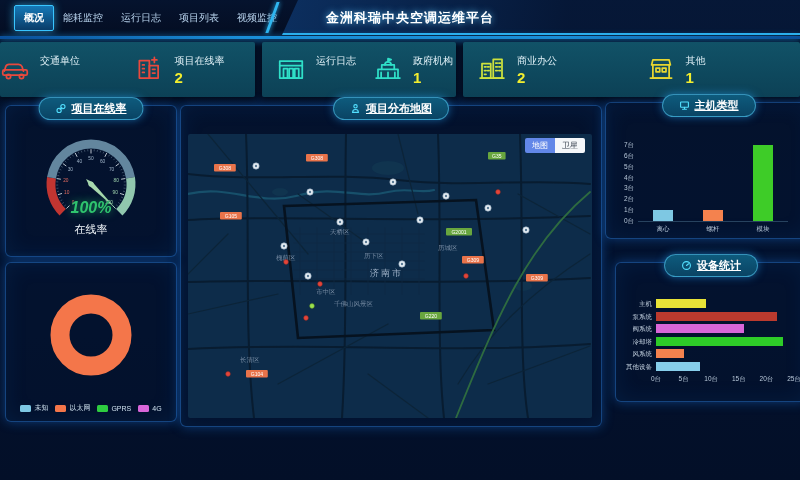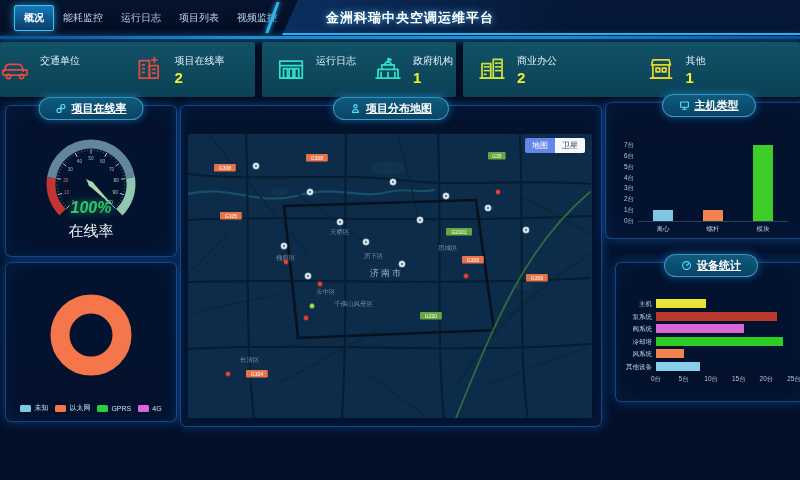--- a/index.html
+++ b/index.html
@@ -38,21 +38,21 @@
   .panel-header{position:absolute;top:-9px;left:50%;transform:translateX(-50%);
          background:linear-gradient(180deg,#0e5b7d,#0a4464);border:1px solid rgba(90,210,255,.55);
          border-radius:12px;padding:3px 16px;font-size:11px;font-weight:bold;color:#fff;
          white-space:nowrap;display:flex;align-items:center;gap:5px;
          box-shadow:0 0 9px rgba(40,170,255,.5);z-index:4;text-decoration:underline;}
   .ph-icon{display:flex;align-items:center;}
   
   #gauge-svg{position:absolute;left:5px;top:20px;}
   .gauge-value{position:absolute;left:0;right:0;top:93px;text-align:center;font-size:16px;
          font-weight:bold;color:#2fc46e;text-shadow:0 0 9px rgba(47,196,110,.75);font-style:italic;}
-  .gauge-label{position:absolute;left:0;right:0;top:116px;text-align:center;font-size:15px;color:#f2f7fb;}
+  .gauge-label{position:absolute;left:0;right:0;top:116px;text-align:center;font-size:11px;color:#f2f7fb;}
   
   #donut-svg{position:absolute;left:5px;top:22px;}
   .legend-row{position:absolute;left:0;right:0;bottom:8px;display:flex;justify-content:center;gap:7px;}
   .legend-item{display:flex;align-items:center;gap:3px;font-size:7px;color:#cfe0ee;}
   .legend-swatch{width:11px;height:7px;border-radius:1.5px;}
   
   #map-svg{position:absolute;left:7px;top:28px;}
   .map-toggle{position:absolute;top:32px;right:16px;display:flex;z-index:6;cursor:pointer;}
   .map-toggle .tg{font-size:8px;padding:2px 7px;}
   .map-toggle .tg.on{background:#6287e8;color:#fff;border-radius:2px 0 0 2px;}

